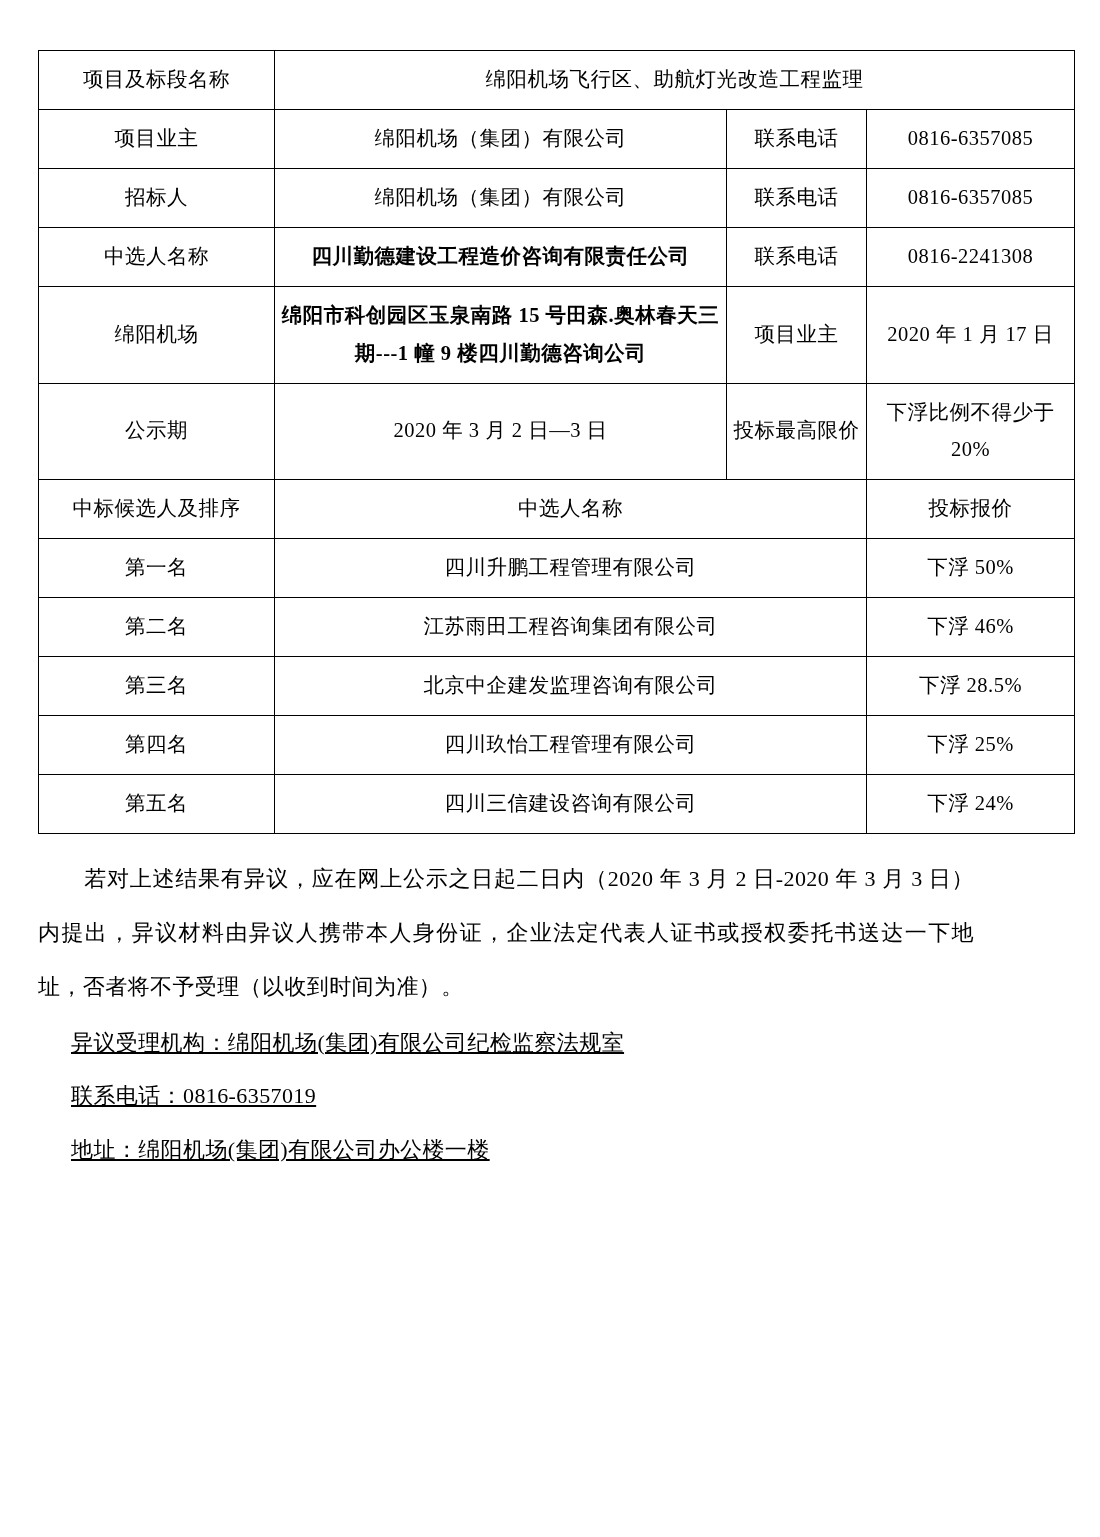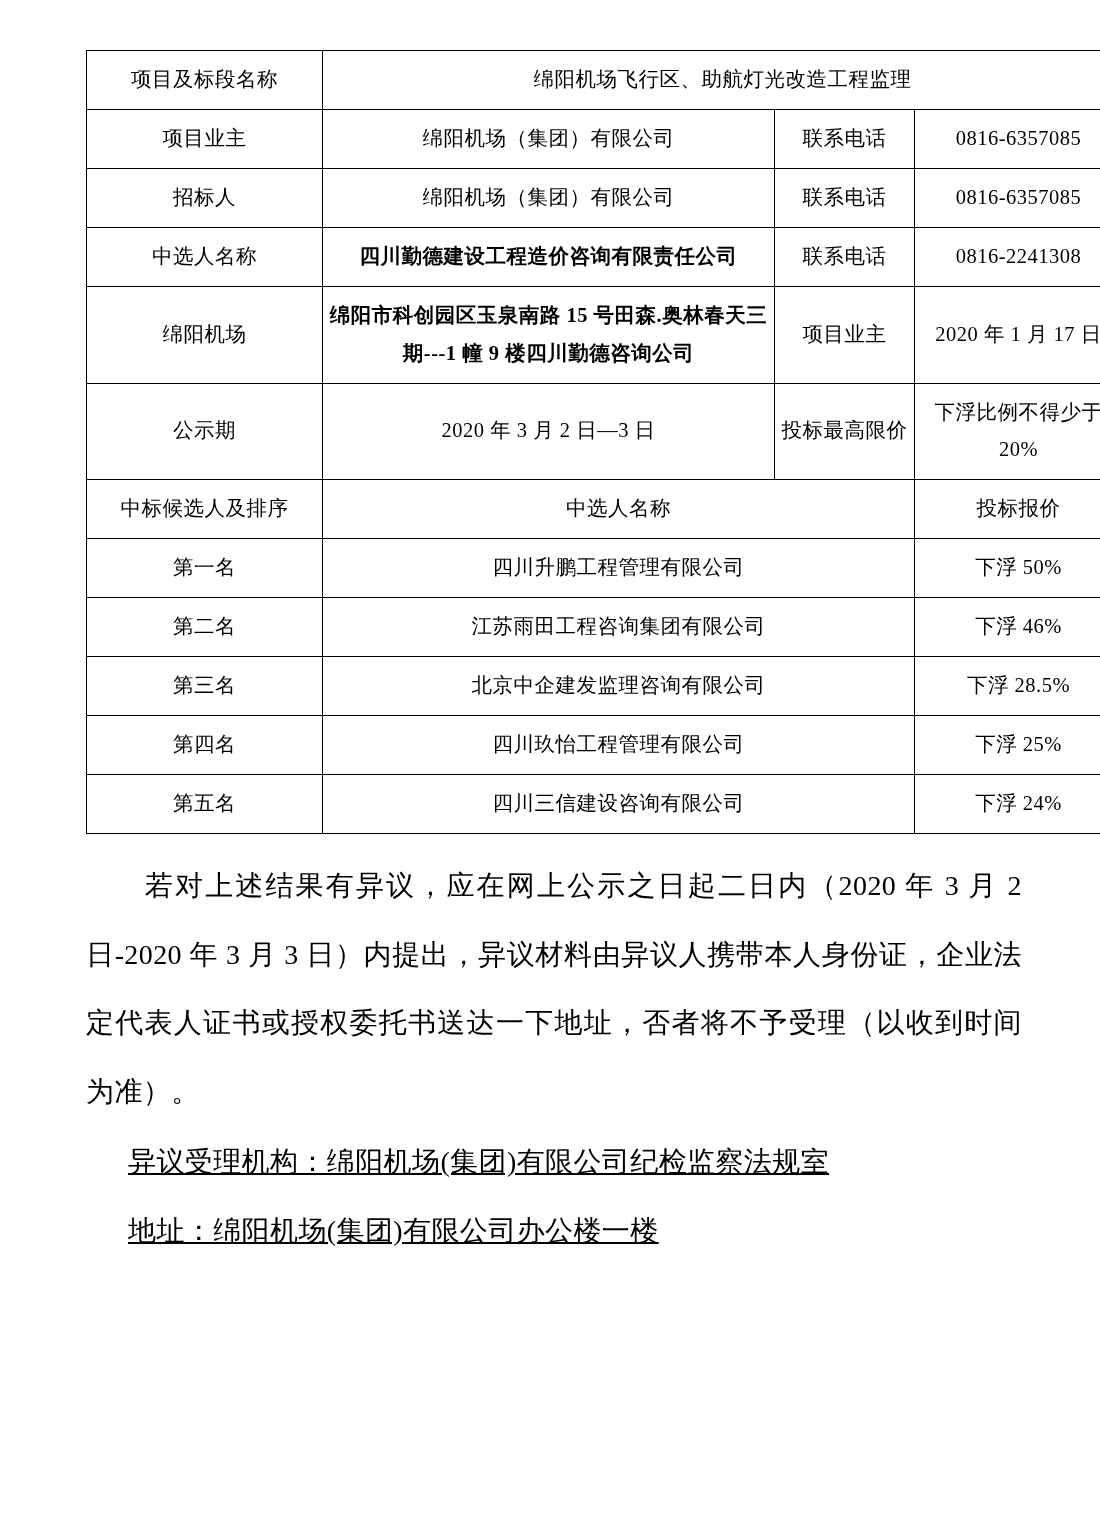--- a/index.html
+++ b/index.html
@@ -11,21 +11,21 @@
     width: 1100px;
     height: 1537px;
     font-family: "Liberation Serif", "DejaVu Serif", serif;
     color: #000000;
     position: relative;
   }
   .page {
     width: 1100px;
     height: 1537px;
     box-sizing: border-box;
-    padding: 50px 80px 0 86px;
+    padding: 50px 80px 0 38px;
     position: relative;
   }
   table.bid-table {
     width: 936px;
     border-collapse: collapse;
     table-layout: fixed;
     font-size: 20.5px;
   }
   table.bid-table td {
     border: 1px solid #000000;
@@ -44,21 +44,21 @@
   .row-tall { height: 54px; }
 
   .multi {
     line-height: 1.95;
     font-weight: bold;
   }
 
   .notes {
     width: 936px;
     margin-top: 18px;
-    font-size: 28px;
+    font-size: 22px;
     line-height: 2.45;
     letter-spacing: 0.4px;
   }
   .notes p {
     margin: 0;
     text-align: justify;
     text-justify: inter-ideograph;
   }
   .notes p.para {
     text-indent: 2.1em;
@@ -151,17 +151,18 @@
         <td colspan="2">四川三信建设咨询有限公司</td>
         <td>下浮 24%</td>
       </tr>
     </tbody>
   </table>
 
   <div class="notes">
     <p class="para">若对上述结果有异议，应在网上公示之日起二日内（2020 年 3 月 2 日-2020 年 3 月 3 日）内提出，异议材料由异议人携带本人身份证，企业法定代表人证书或授权委托书送达一下地址，否者将不予受理（以收到时间为准）。</p>
     <div class="notes-block2">
       <p class="tight">异议受理机构：绵阳机场(集团)有限公司纪检监察法规室</p>
+      <p class="tight">联系电话：0816-6357019</p>
       <p class="tight">地址：绵阳机场(集团)有限公司办公楼一楼</p>
     </div>
   </div>
 
 </div>
 
 </body></html>

